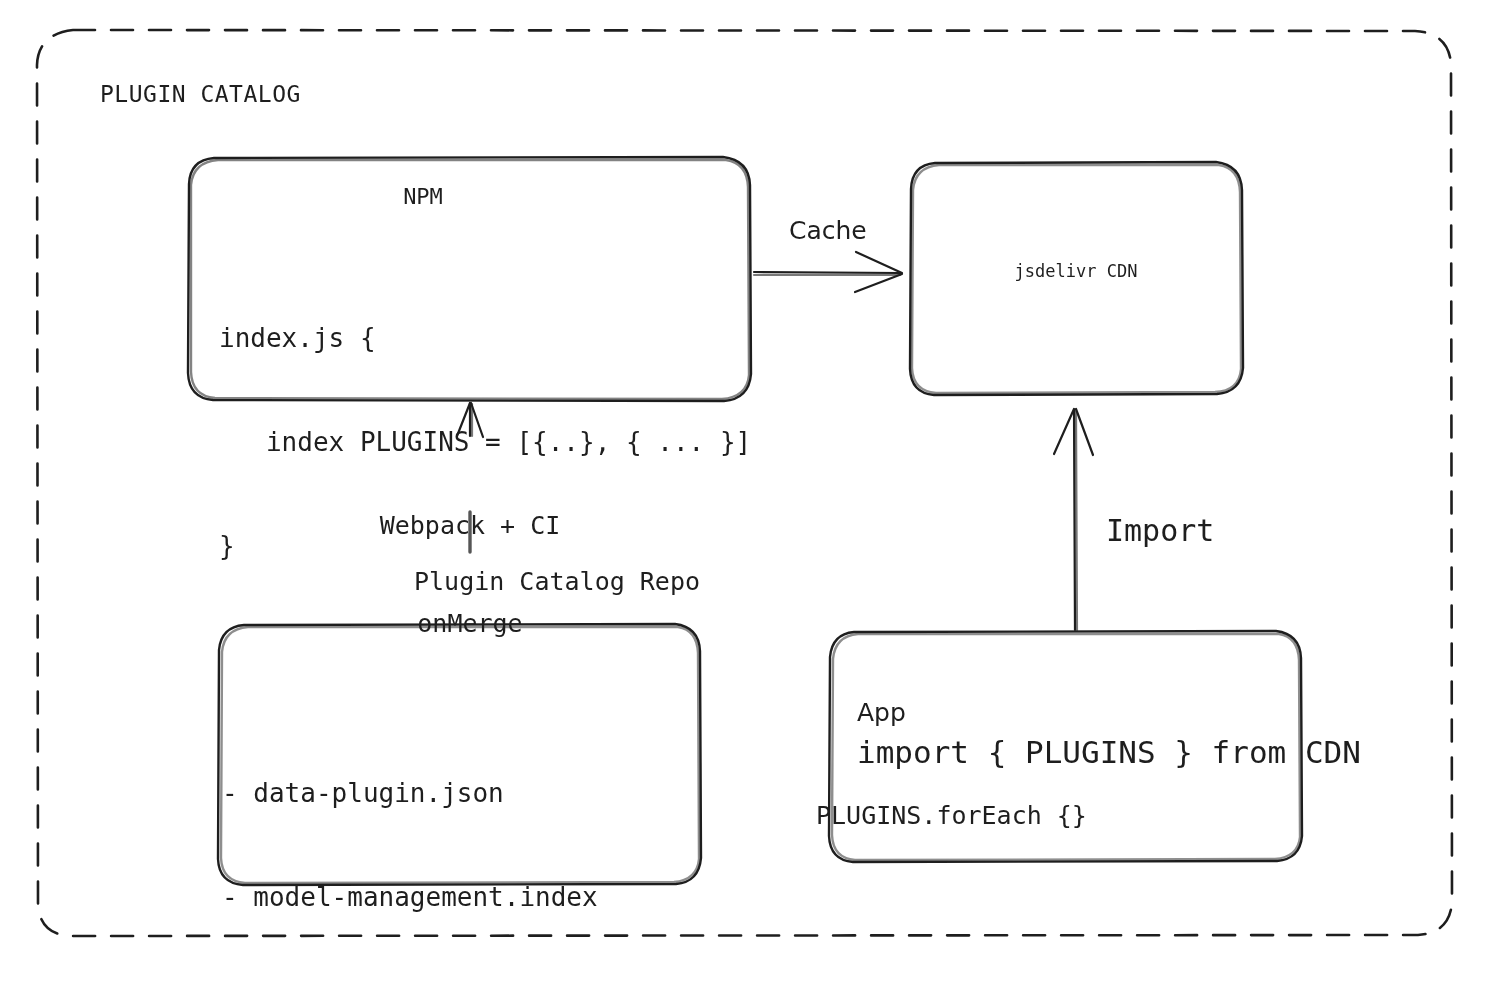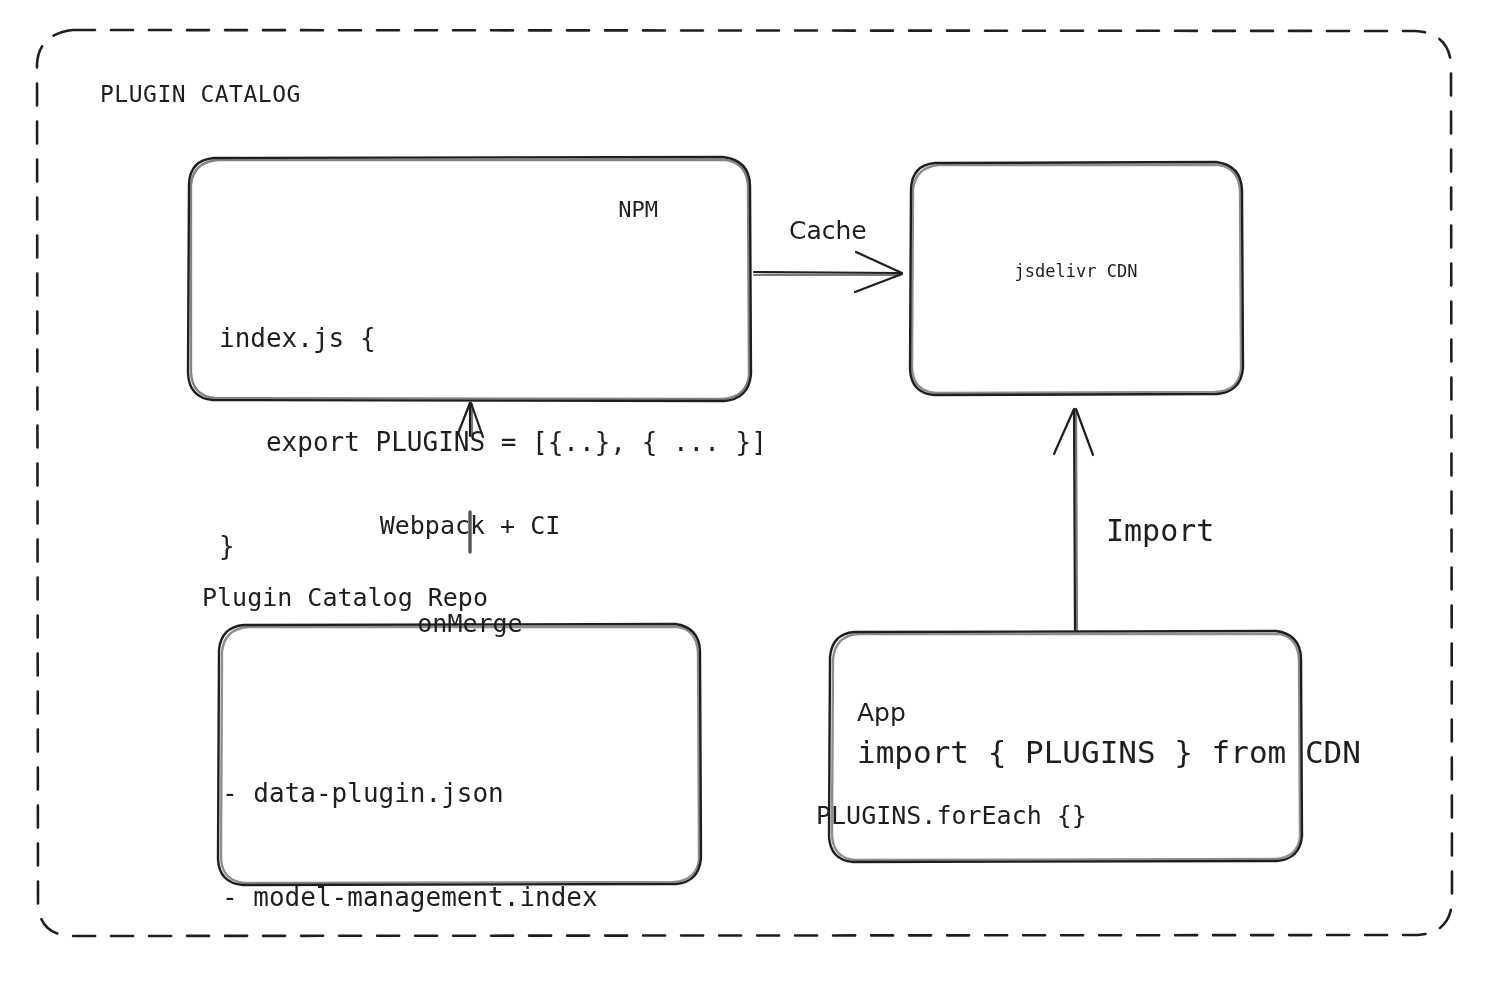--- a/index.html
+++ b/index.html
@@ -42,23 +42,23 @@
   #container-title {
     left: 100px;
     top: 80px;
     font-size: 23px;
     letter-spacing: 0.5px;
   }
 
   
   #npm-title {
     left: 188px;
-    top: 196px;
+    top: 183px;
     width: 470px;
-    text-align: right;
+    text-align: center;
     font-size: 22px;
   }
   #npm-code {
     left: 219px;
     top: 252px;
     font-size: 26px;
     line-height: 1.33;
   }
 
   
@@ -85,26 +85,25 @@
     left: 290px;
     top: 445px;
     width: 360px;
     text-align: center;
     font-size: 25px;
     line-height: 1.3;
   }
 
   
   #repo-title {
-    left: 202px;
+    left: 218px;
     top: 566px;
     width: 482px;
-    text-align: left;
-    font-size: 25px;
-    margin-top: 16px;
+    text-align: right;
+    font-size: 25px;
   }
   #repo-body {
     left: 222px;
     top: 707px;
     font-size: 26px;
     line-height: 1.33;
   }
 
   
   #app-title {
@@ -185,21 +184,21 @@
       <path d="M 1054 454 L 1074 409"></path>
       <path d="M 1093 455 L 1076 409"></path>
     </g>
   </svg>
 
   <div class="txt mono" id="container-title">PLUGIN CATALOG</div>
 
   <div class="txt mono" id="npm-title">NPM</div>
   <div id="npm-code" class="txt mono">
     <div>index.js {</div>
-    <div>   export PLUGINS = [{..}, { ... }]</div>
+    <div>   index PLUGINS = [{..}, { ... }]</div>
     <div>}</div>
   </div>
 
   <div class="txt mono" id="cdn-title">jsdelivr CDN</div>
 
   <div class="txt sans" id="cache-label">Cache</div>
 
   <div class="txt mono" id="import-label">Import</div>
 
   <div id="webpack-label" class="txt mono">

